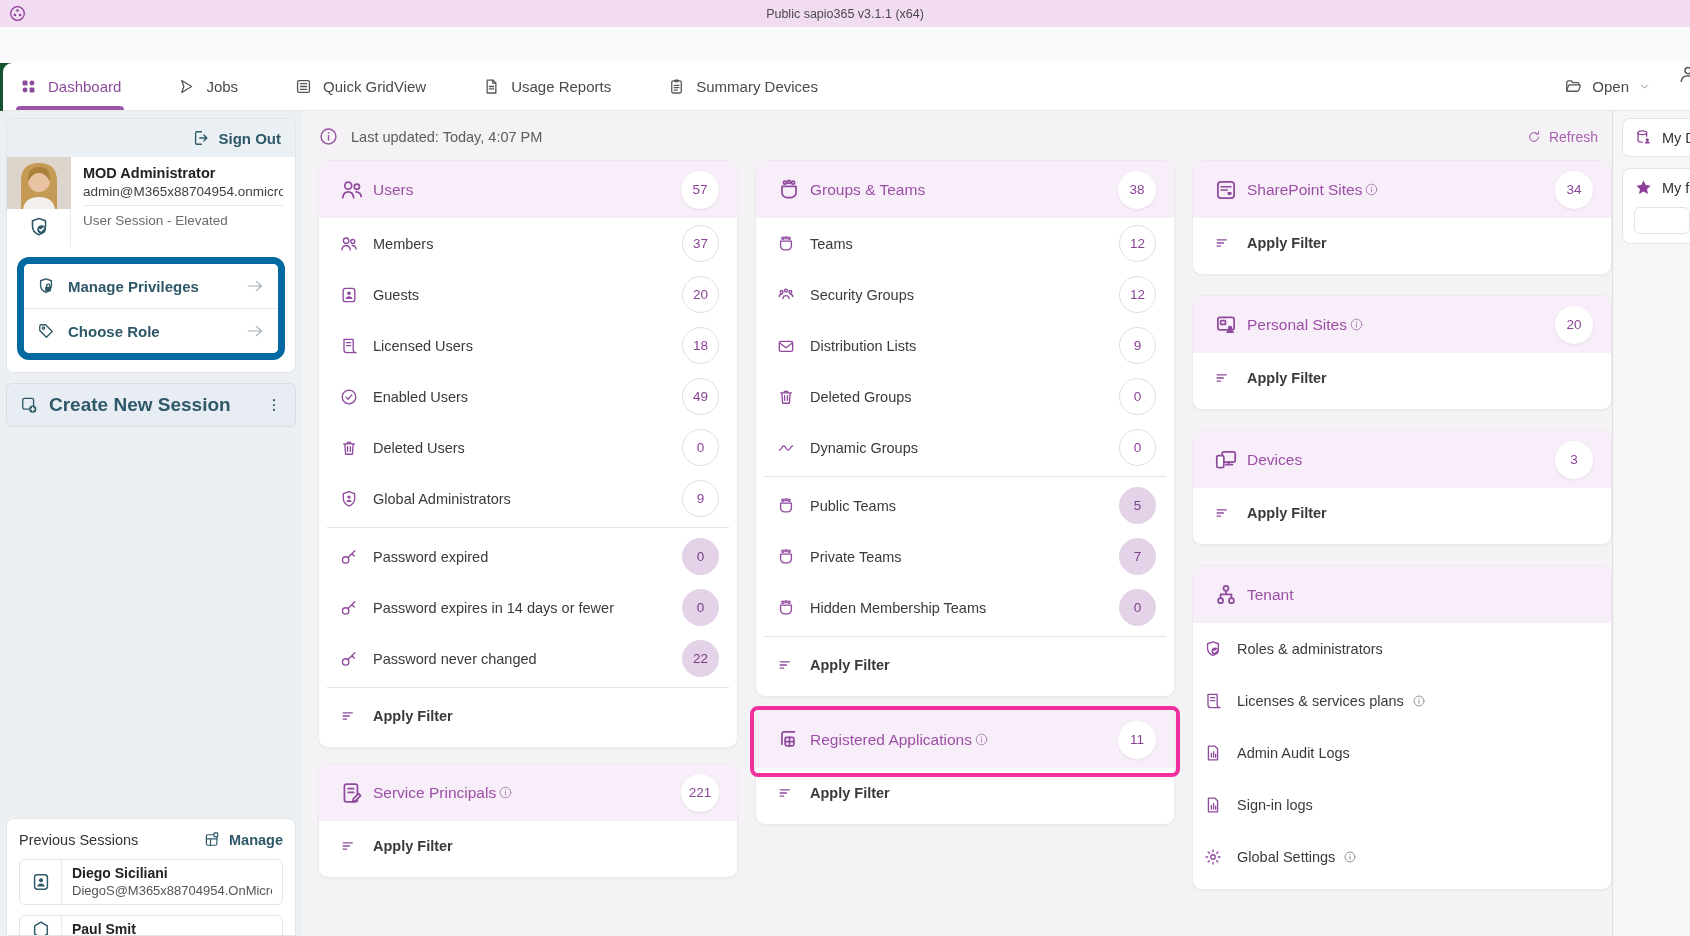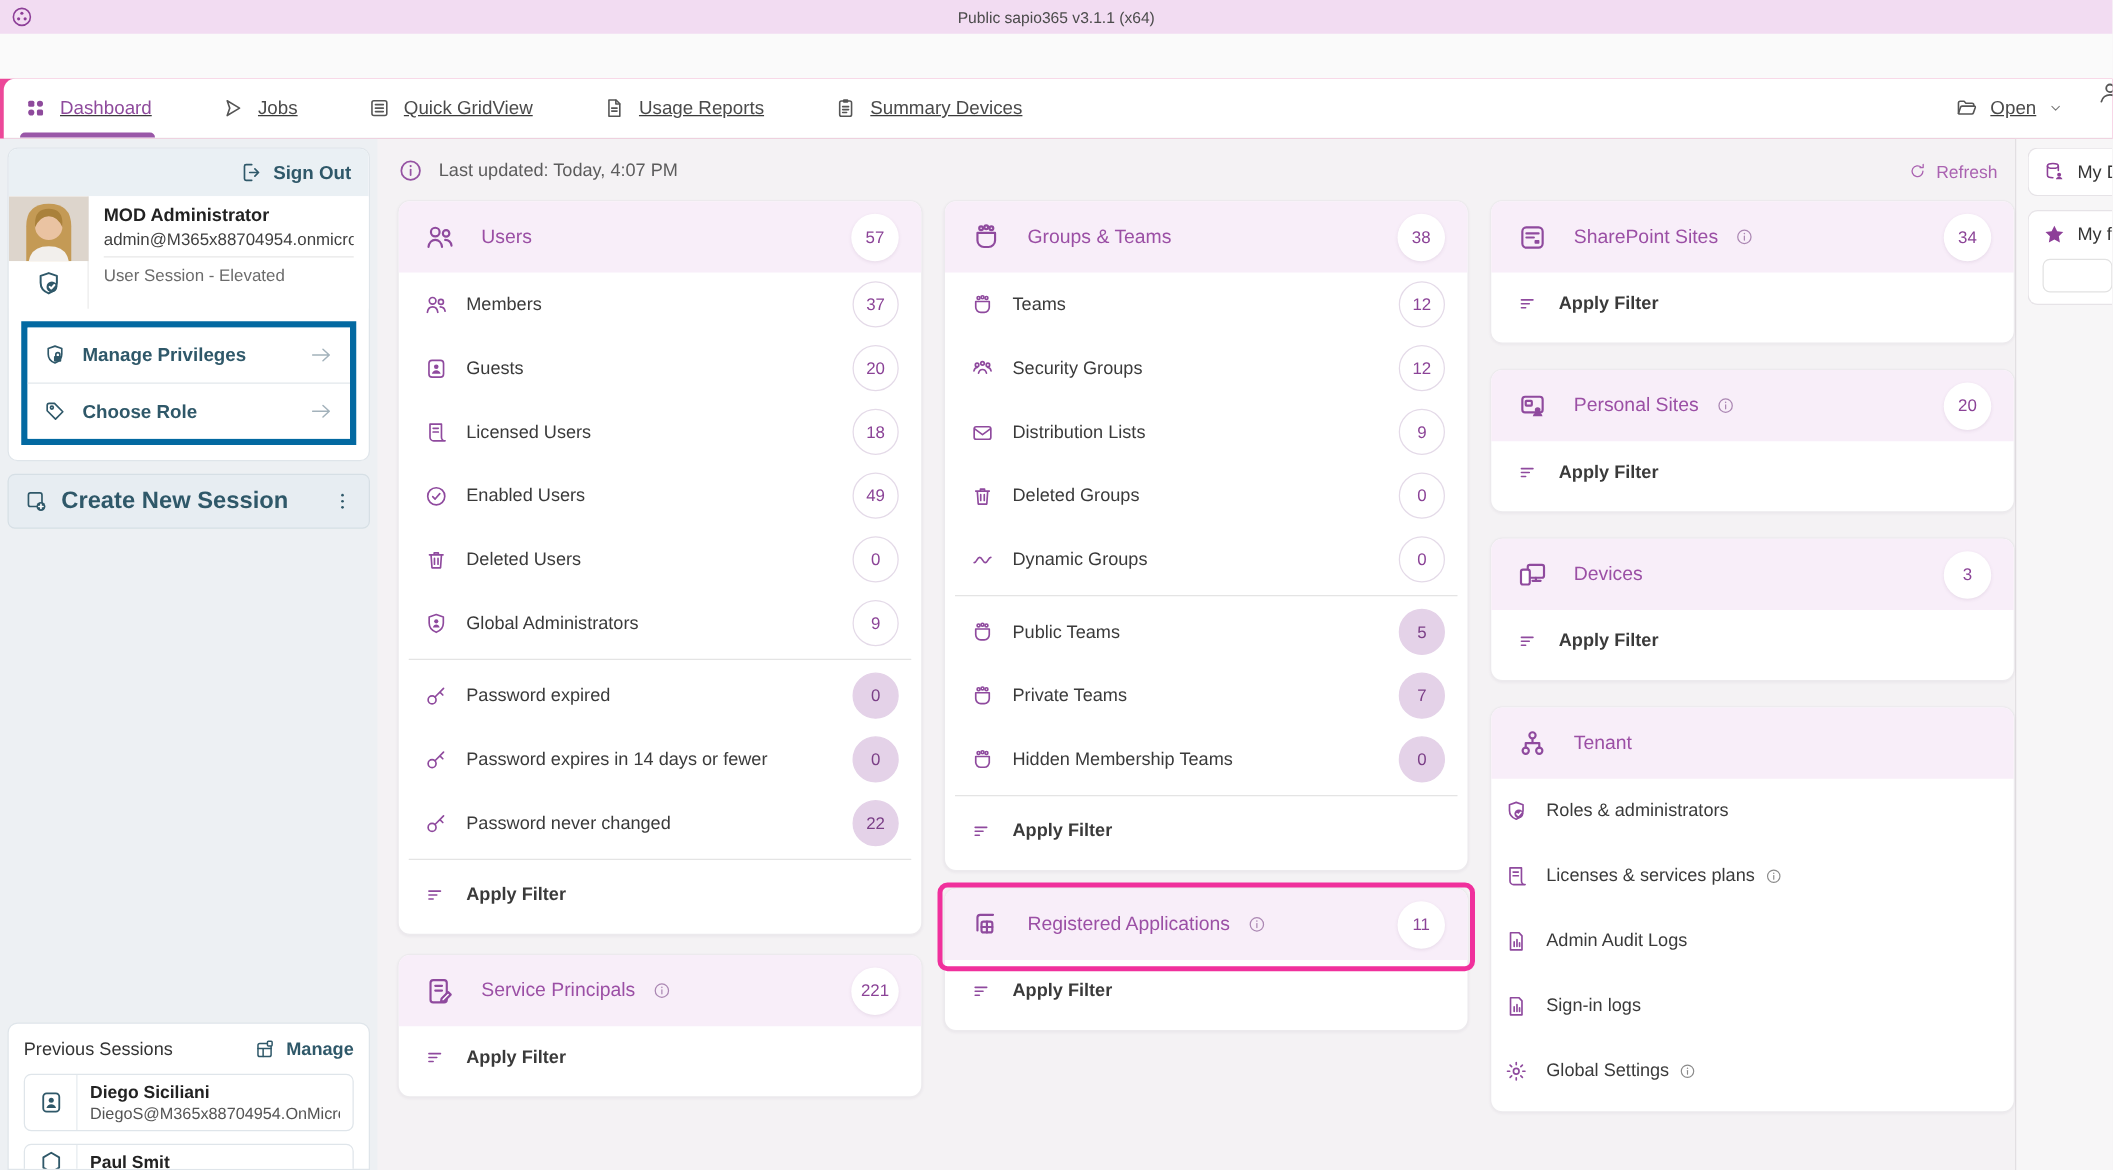--- a/index.html
+++ b/index.html
@@ -17,21 +17,21 @@
   
   .titlebar {
     height: 27px; background: #f2dcf2; position: relative;
     display: flex; align-items: center; justify-content: center;
   }
   .titlebar .logo { position: absolute; left: 8px; top: 4px; width: 19px; height: 19px; color: #8d3f98; }
   .titlebar .wtitle { font-size: 12.5px; color: #4b4b4b; }
 
   
   .tabstrip-gap { height: 36px; background: #fafafa; }
-  .tabwrap { background: #ec4899; padding-left: 3px; text-decoration: underline; }
+  .tabwrap { background: #14532d; padding-left: 3px; }
   .tabbar {
     height: 48px; background: #fff; border-bottom: 1px solid #e7e7e7;
     border-top-left-radius: 9px; display: flex; align-items: stretch; padding: 0 0 0 16px;
   }
   .tab {
     display: flex; align-items: center; gap: 10px; margin-right: 56px;
     font-size: 15px; color: #4a4a4a; position: relative; cursor: pointer; white-space: nowrap;
   }
   .tab .ic { width: 19px; height: 19px; color: #555; }
   .tab.active { color: #8e4a9c; }
@@ -59,21 +59,21 @@
   .signout-btn { display: flex; align-items: center; gap: 8px; font-size: 15px; font-weight: bold; color: #2f5869; cursor: pointer; background: none; border: none; font-family: inherit; }
   .user-info { display: flex; background: #fff; }
   .user-left { width: 64px; flex: none; border-right: 1px solid #ebebeb; display: flex; flex-direction: column; align-items: center; }
   .avatar { width: 64px; height: 52px; display: block; }
   .user-left .ic { margin: 6px 0 8px; width: 24px; height: 24px; }
   .user-right { flex: 1; padding: 8px 12px 6px; min-width: 0; }
   .user-name { font-size: 14.5px; font-weight: bold; color: #222; }
   .user-email { font-size: 13.5px; color: #3f3f3f; margin-top: 3px; white-space: nowrap; overflow: hidden; }
   .user-session { font-size: 13.5px; color: #6b6b6b; margin-top: 6px; padding-top: 7px; border-top: 1px solid #e8e8e8; }
   .sidebar-actions { padding: 10px 10px 12px; }
-  .actions-box { border: 5px solid #0369a1; border-radius: 0; overflow: hidden; }
+  .actions-box { border: 7px solid #0369a1; border-radius: 12px; overflow: hidden; }
   .action-row {
     display: flex; align-items: center; gap: 12px; padding: 11px 12px;
     background: #fff; cursor: pointer;
   }
   .action-row + .action-row { border-top: 1px solid #e2e8ec; }
   .action-label { flex: 1; font-size: 15px; font-weight: bold; color: #2f5869; }
   .action-row .arrow { width: 22px; height: 22px; color: #a3b2bb; }
   .create-session {
     margin: 10px 6px 0; background: #e7edf2; border: 1px solid #d6dfe5; border-radius: 6px;
     padding: 10px 12px; display: flex; align-items: center; gap: 10px; cursor: pointer;
@@ -104,21 +104,21 @@
   .refresh-btn .ic { width: 16px; height: 16px; color: #aa63b1; }
   .columns { display: flex; gap: 17px; padding: 0 0 0 16px; align-items: flex-start; }
   .col { width: 420px; flex: none; display: flex; flex-direction: column; }
 
   .card {
     background: #fff; border: 1px solid #eceaed; border-radius: 10px;
     box-shadow: 0 1px 2px rgba(80, 60, 90, 0.05); overflow: visible; position: relative;
   }
   .card + .card { margin-top: 15px; }
   .card-head {
-    display: flex; align-items: center; gap: 20px; padding: 0 18px 0 20px; height: 57px;
+    display: flex; align-items: center; gap: 8px; padding: 0 18px 0 20px; height: 57px;
     background: #f8eef9; border-radius: 9px 9px 0 0; cursor: pointer;
   }
   .card-title { font-size: 15.5px; color: #9b4fa5; }
   .head-info { width: 15px; height: 15px; color: #ab87b3; margin-left: -6px; }
   .spacer { flex: 1; }
   .badge {
     min-width: 37px; height: 37px; padding: 0 4px; border-radius: 50%;
     background: #fff; border: 1px solid #e4dae8; color: #8b4397;
     display: inline-flex; align-items: center; justify-content: center; font-size: 13.5px; flex: none;
   }

